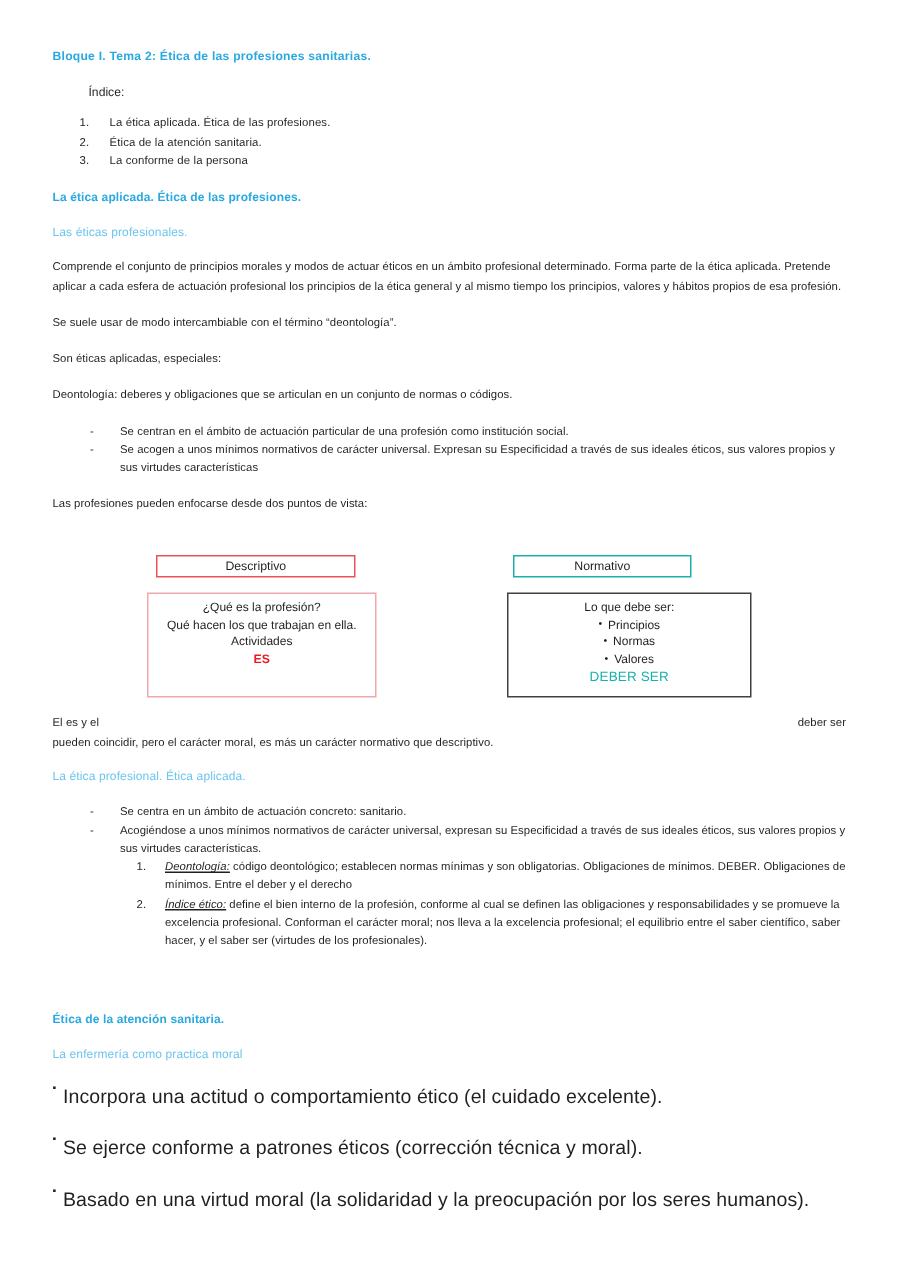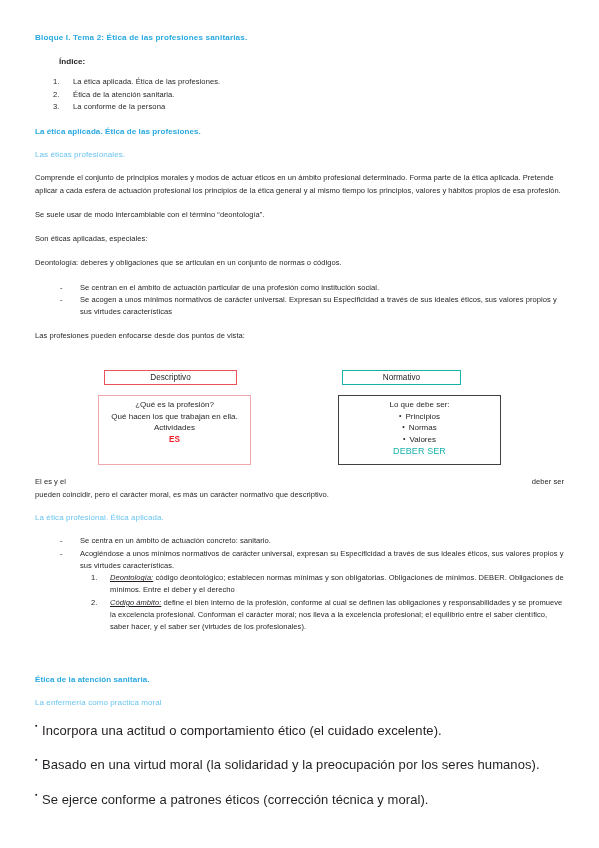--- a/index.html
+++ b/index.html
@@ -32,21 +32,21 @@
   .h-main {
     font-size: 8.1px;
     font-weight: bold;
     color: #29a9e0;
     letter-spacing: 0.02em;
     margin: 0 0 14px 0;
     line-height: 1.2;
   }
   .label-bold {
     font-size: 8.1px;
-    font-weight: bold;
+    font-weight: normal;
     color: #231f20;
     margin: 0 0 10px 0;
     line-height: 1.2;
     padding-left: 24px;
   }
   ol.index {
     margin: 0 0 14px 0;
     padding: 0 0 0 38px;
     list-style: none;
     counter-reset: idx;
@@ -280,31 +280,31 @@
 
     <ul class="dash">
       <li>Se centra en un ámbito de actuación concreto: sanitario.</li>
       <li>
         <span>Acogiéndose a unos mínimos normativos de carácter universal, expresan su Especificidad a través de sus ideales éticos, sus valores propios y sus virtudes características.</span>
         <ol class="sub">
           <li>
             <span class="iu">Deontología:</span><span> código deontológico; establecen normas mínimas y son obligatorias. Obligaciones de mínimos. DEBER. Obligaciones de mínimos. Entre el deber y el derecho</span>
           </li>
           <li>
-            <span class="iu">Código ámbito:</span><span> define el bien interno de la profesión, conforme al cual se definen las obligaciones y responsabilidades y se promueve la excelencia profesional. Conforman el carácter moral; nos lleva a la excelencia profesional; el equilibrio entre el saber científico, saber hacer, y el saber ser (virtudes de los profesionales).</span>
+            <span class="iu">Índice ético:</span><span> define el bien interno de la profesión, conforme al cual se definen las obligaciones y responsabilidades y se promueve la excelencia profesional. Conforman el carácter moral; nos lleva a la excelencia profesional; el equilibrio entre el saber científico, saber hacer, y el saber ser (virtudes de los profesionales).</span>
           </li>
         </ol>
       </li>
     </ul>
 
     <div class="gap-lg"></div>
 
     <div class="h-sec">Ética de la atención sanitaria.</div>
     <div class="h-sub">La enfermería como practica moral</div>
 
     <ul class="squares">
       <li>Incorpora una actitud o comportamiento ético (el cuidado excelente).</li>
+      <li>Se ejerce conforme a patrones éticos (corrección técnica y moral).</li>
       <li>Basado en una virtud moral (la solidaridad y la preocupación por los seres humanos).</li>
-      <li>Se ejerce conforme a patrones éticos (corrección técnica y moral).</li>
     </ul>
 
   </div>
 </div>
 
 </body></html>

